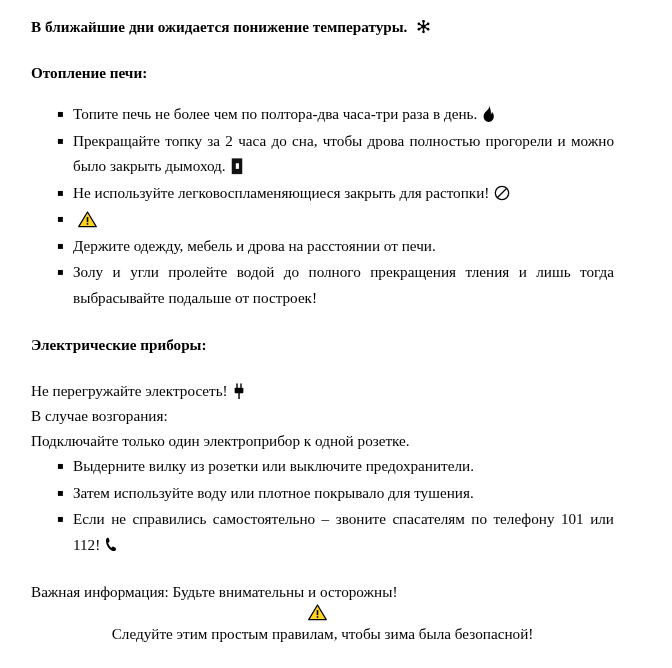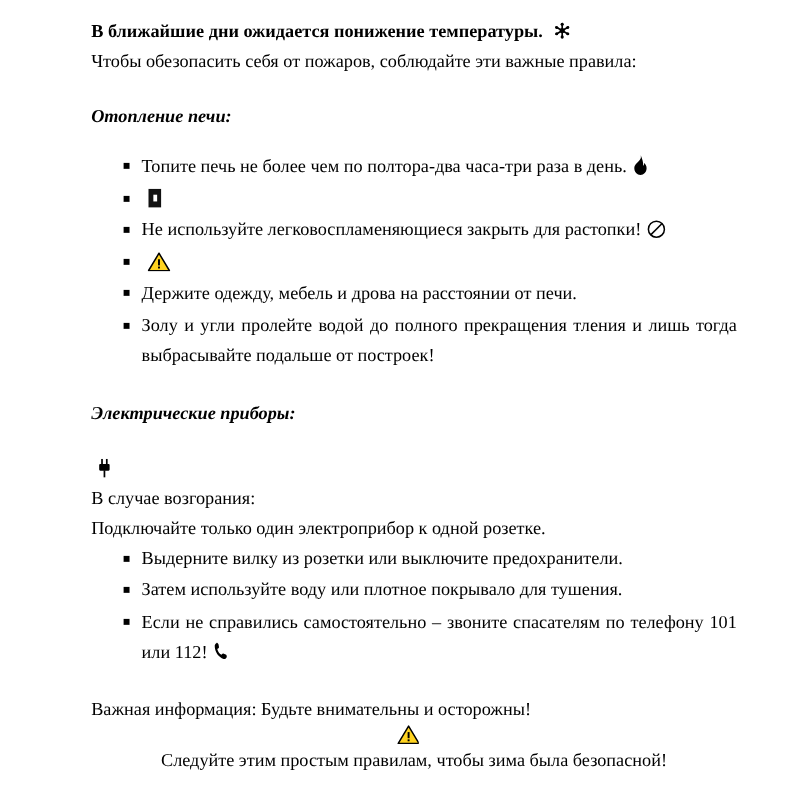--- a/index.html
+++ b/index.html
@@ -14,38 +14,37 @@
     overflow: hidden;
     font-family: "Liberation Serif", "DejaVu Serif", serif;
     color: #000000;
     -webkit-font-smoothing: antialiased;
   }
   .page {
     position: relative;
     width: 672px;
     height: 494px;
     box-sizing: border-box;
-    padding: 14px 58px 0 76px;
+    padding: 14px 58px 0 31px;
   }
 
   
   .para {
     font-size: 15.2px;
     line-height: 25px;
     margin: 0;
     text-align: left;
   }
   .para.bold {
     font-weight: bold;
   }
   .section-head {
     font-size: 15.2px;
     line-height: 25px;
     font-weight: bold;
-    font-style: italic;
     margin: 0;
   }
 
   .spacer-lg { height: 21px; }
   .spacer-md { height: 16px; }
 
   
   ul.bullets {
     list-style: none;
     margin: 0;
@@ -129,41 +128,40 @@
           <circle cx="12" cy="20.4" r="2.1"></circle>
           <circle cx="4.7" cy="7.8" r="2.1"></circle>
           <circle cx="19.3" cy="16.2" r="2.1"></circle>
           <circle cx="4.7" cy="16.2" r="2.1"></circle>
           <circle cx="19.3" cy="7.8" r="2.1"></circle>
         </g>
       </svg>
     </span>
   </p>
 
-  <p class="para">Чтобы обезопасить себя от пожаров, соблюдайте эти важные правила:</p>
 
   <div class="spacer-lg"></div>
 
   <p class="section-head">Отопление печи:</p>
 
   <div class="spacer-md"></div>
 
   <ul class="bullets">
     <li>
       <span class="bullet-mark">▪</span>
       <span>Топите печь не более чем по полтора-два часа-три раза в день.</span><span class="icon icon-flame">
         <svg viewBox="0 0 18 24" aria-hidden="true">
           <path fill="#000" d="M9.6 0.4c0.9 3.4-0.6 5-2.4 6.9C5.1 9.5 2.2 11.6 2.2 15.6c0 4.3 3.2 7.8 7.1 7.8s7.1-3.5 7.1-7.8c0-2.7-1.2-4.6-2.8-6.3 0.2 1.6-0.3 2.8-1.3 3.3 0.6-3.8-0.9-7.9-2.7-12.2z"></path>
         </svg>
       </span>
     </li>
 
     <li class="justify">
       <span class="bullet-mark">▪</span>
-      <span class="icon icon-brick">
+      <span>Прекращайте топку за 2 часа до сна, чтобы дрова полностью прогорели и можно было закрыть дымоход.</span><span class="icon icon-brick">
         <svg viewBox="0 0 16 22" aria-hidden="true">
           <rect x="1" y="0.5" width="14" height="21" fill="#111"></rect>
           <rect x="6.4" y="7" width="4.2" height="7.5" fill="#fff"></rect>
         </svg>
       </span>
     </li>
 
     <li>
       <span class="bullet-mark">▪</span>
       <span>Не используйте легковоспламеняющиеся закрыть для растопки!</span><span class="icon icon-prohibited">
@@ -196,21 +194,21 @@
     </li>
   </ul>
 
   <div class="spacer-lg"></div>
 
   <p class="section-head">Электрические приборы:</p>
 
   <div class="spacer-lg"></div>
 
   <p class="para">
-    <span class="icon icon-plug">
+    <span>Не перегружайте электросеть!</span><span class="icon icon-plug">
       <svg viewBox="0 0 16 22" aria-hidden="true">
         <rect x="4.4" y="0.6" width="1.9" height="6" fill="#000"></rect>
         <rect x="9.7" y="0.6" width="1.9" height="6" fill="#000"></rect>
         <rect x="2.2" y="6.2" width="11.6" height="7.4" rx="1.2" fill="#000"></rect>
         <rect x="7.1" y="13.2" width="1.9" height="8.2" fill="#000"></rect>
       </svg>
     </span>
   </p>
 
   <p class="para">В случае возгорания:</p>

